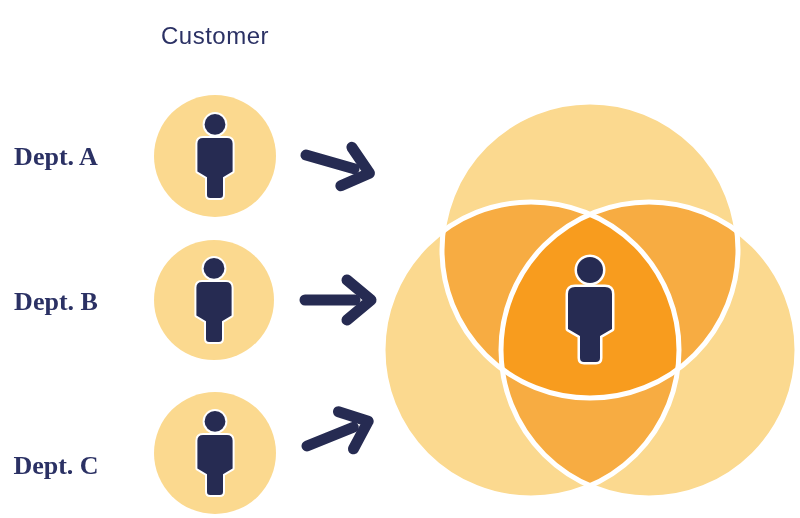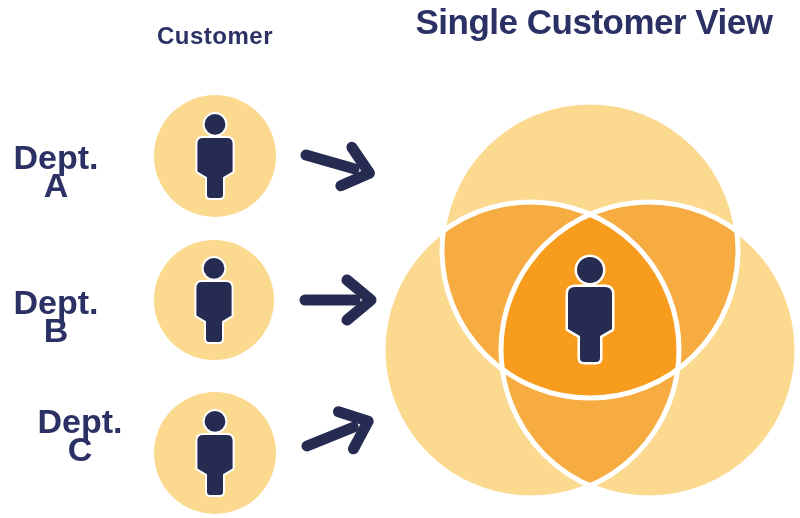--- a/index.html
+++ b/index.html
@@ -16,43 +16,43 @@
     text-align:center;
     font-size:35px;font-weight:700;
     color:#2B3164;
     letter-spacing:-0.5px;
     line-height:1.15;
   }
   .customer-label{
     position:absolute;
     left:115px;top:22px;width:200px;
     text-align:center;
-    font-size:24px;font-weight:700;
+    font-size:24px;font-weight:400;
     color:#2B3164;
     letter-spacing:0.5px;
   }
   .dept-label{
     position:absolute;
     left:0;width:112px;
     text-align:center;
-    font-size:34px;font-weight:700;
+    font-size:26px;font-weight:700;
     color:#2B3164;
     line-height:28px;
+    font-family:Liberation Serif, serif;
   }
   .dept-a{top:143px;}
   .dept-b{top:288px;text-align:center;}
-  .dept-c{top:407px;margin-left:24px;}
+  .dept-c{top:452px;}
   svg.gfx{position:absolute;left:0;top:0;}
 </style>
 </head>
 <body>
 
 <div class="stage">
 
-  <div class="title">Single Customer View</div>
   <div class="customer-label">Customer</div>
 
   <div class="dept-label dept-a">Dept. A</div>
   <div class="dept-label dept-b">Dept. B</div>
   <div class="dept-label dept-c">Dept. C</div>
 
   <svg class="gfx" width="800" height="518" viewBox="0 0 800 518">
     <defs>
 
       <g id="person">

